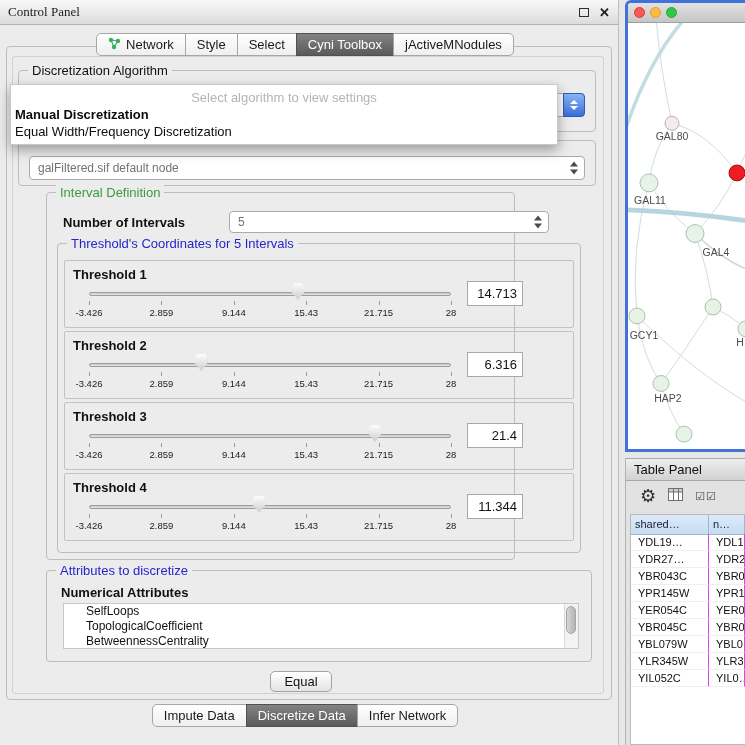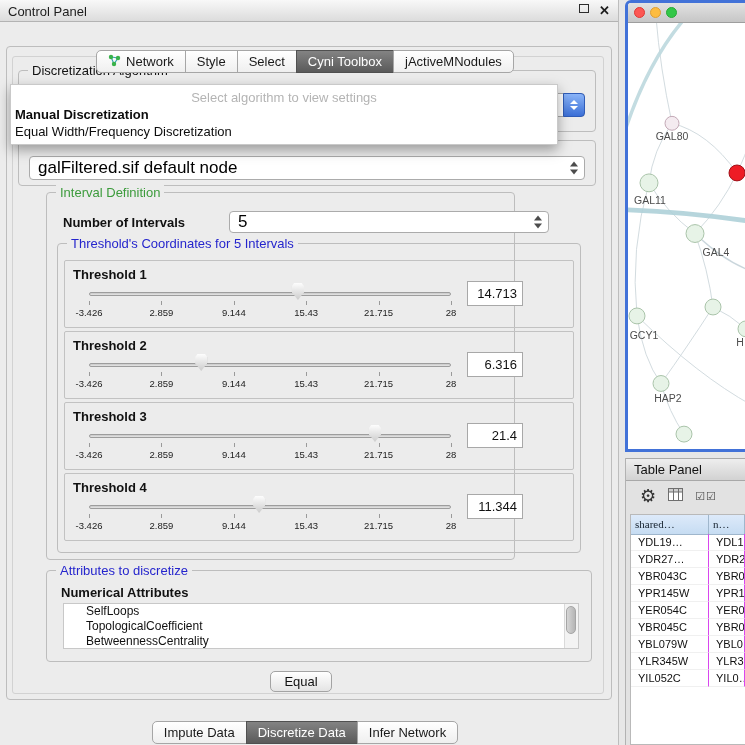--- a/index.html
+++ b/index.html
@@ -4,48 +4,48 @@
 <style>
   * { margin:0; padding:0; box-sizing:border-box; }
   html,body { width:745px; height:745px; overflow:hidden; }
   body { font-family:"Liberation Sans", sans-serif; background:#e7e7e7; position:relative; }
 
   
   .control-panel { position:absolute; left:0; top:0; width:619px; height:745px;
     background:#ececec; border-right:1px solid #bdbdbd; }
   .cp-titlebar { position:absolute; left:0; top:0; right:0; height:22px;
     background:linear-gradient(#f8f8f8,#dcdcdc); border-bottom:1px solid #b3b3b3;
-    display:flex; padding:4px 8px; font-size:13px; color:#1c1c1c; }
+    display:flex; align-items:center; padding:12px 8px; font-size:13px; color:#1c1c1c;font-family:Liberation Serif, serif; }
   .cp-title { flex:1; }
   .float-icon { width:10px; height:9px; border:1.5px solid #2c2c2c; margin-right:10px; display:inline-block; }
   .close-icon { font-size:13px; font-weight:bold; color:#1c1c1c; line-height:1; }
 
   .cp-pane { position:absolute; left:6px; top:46px; width:606px; height:654px;
     border:1px solid #bdbdbd; border-radius:4px; background:#ececec; }
   .cp-scroll { position:absolute; left:12px; top:56px; width:592px; height:638px;
     border:1px solid #d2d2d2; border-radius:3px; }
 
-  .tabbar { position:absolute; left:0; right:8px; display:flex; justify-content:center; z-index:6;margin-top:17px; }
+  .tabbar { position:absolute; left:0; right:8px; display:flex; justify-content:center; z-index:6; }
   .tabbar.top { top:33px; }
   .tabbar.bottom { top:704px; }
   .seg { height:23px; padding:0 11px; display:flex; align-items:center; gap:5px;
     background:linear-gradient(#ffffff,#efefef); border:1px solid #a6a6a6; margin-left:-1px;
     font-size:13px; color:#1a1a1a; white-space:nowrap; }
   .seg:first-child { border-radius:5px 0 0 5px; margin-left:0; }
   .seg:last-child { border-radius:0 5px 5px 0; }
   .seg.selected { background:linear-gradient(#838383,#5a5a5a); color:#ffffff; border-color:#505050;text-align:center; }
 
   .groupbox { position:absolute; border:1px solid #bdbdbd; border-radius:4px; }
   .gtitle { position:absolute; top:-8px; left:9px; background:#ececec; padding:0 4px;
     font-size:13px; color:#111; line-height:15px; }
   .gtitle.green { color:#3c9b3c; }
   .gtitle.blue  { color:#2525cd; }
 
   .combo { position:absolute; background:#ffffff; border:1px solid #ababab; border-radius:4px;
-    font-size:17px; color:#000000; }
+    font-size:12px; color:#737373; }
   .combo .combo-text { position:absolute; left:8px; top:0; bottom:0; right:26px;
     display:flex; align-items:center; overflow:hidden; white-space:nowrap; }
   .stepper { position:absolute; right:6px; top:50%; transform:translateY(-50%);
     display:flex; flex-direction:column; gap:3px; }
   .stepper i { width:0; height:0; border-left:4px solid transparent; border-right:4px solid transparent; display:block; }
   .stepper i.up { border-bottom:5px solid #4c4c4c; }
   .stepper i.dn { border-top:5px solid #4c4c4c; }
   .blue-cap { position:absolute; right:-1px; top:-1px; width:22px; height:24px;
     border-radius:0 4px 4px 0; background:linear-gradient(#8ab4f8,#3b6fd6); border:1px solid #2f5cb8;
     display:flex; flex-direction:column; align-items:center; justify-content:center; gap:2px; }
@@ -123,21 +123,21 @@
     background:linear-gradient(#eeeeee,#d2d2d2); border-top:1px solid #aaa; border-bottom:1px solid #a8a8a8;
     font-size:13px; color:#111; display:flex; align-items:center; padding-left:8px; }
   .tp-toolbar { position:absolute; left:0; top:23px; right:0; height:30px;
     display:flex; align-items:center; gap:12px; padding-left:14px; }
   .gear-glyph { font-size:18px; color:#333; line-height:1; }
   .check-glyph { font-size:11px; color:#444; letter-spacing:1px; }
   .tp-table { position:absolute; left:4px; top:56px; right:0; bottom:0;
     background:#ffffff; border:1px solid #b9b9b9; border-right:none; overflow:hidden; }
   .tp-header { display:flex; height:19px; font-size:11px; color:#15212e; }
   .tp-header .hc { background:linear-gradient(#ddeafa,#c6dcf2); border-right:1px solid #9fb6cc;
-    border-bottom:1px solid #9fb6cc; padding:3px 0 16px 4px; overflow:hidden; white-space:nowrap;font-family:Liberation Serif, serif; }
+    border-bottom:1px solid #9fb6cc; padding:3px 0 16px 4px; overflow:hidden; white-space:nowrap; }
   .tp-header .hc.c1 { width:78px; }
   .tp-header .hc.c2 { flex:1; }
   .tp-row { display:flex; height:17px; font-size:11px; color:#101010; }
   .tp-row .cell { padding:2px 0 0 7px; overflow:hidden; white-space:nowrap;
     border-right:1px solid #d946ef; border-bottom:1px solid #f0f0f0; }
   .tp-row .cell.c1 { width:78px; }
   .tp-row .cell.c2 { flex:1; }
 </style>
 </head>
 <body>

